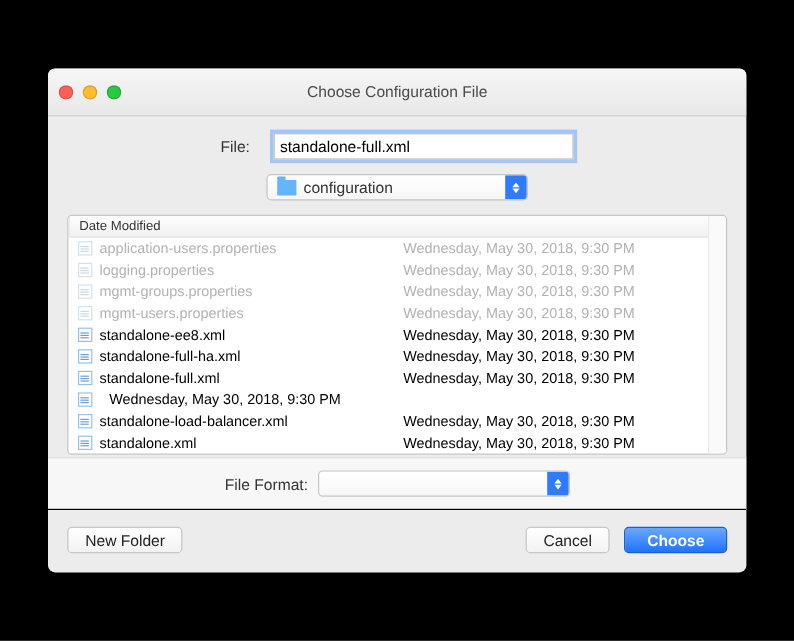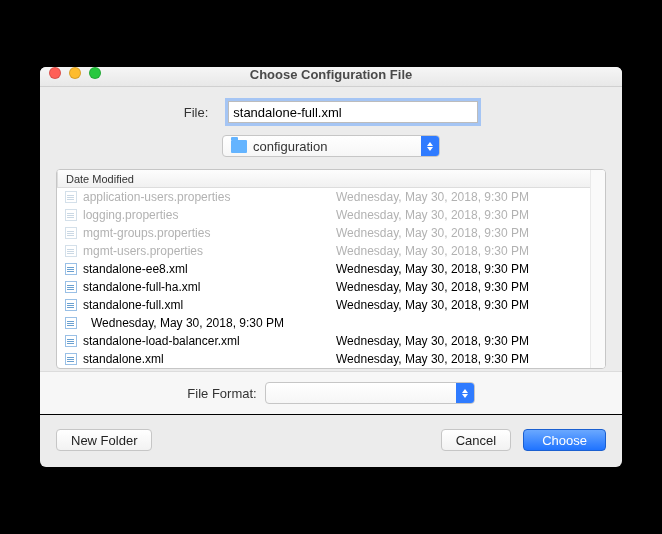--- a/index.html
+++ b/index.html
@@ -5,26 +5,25 @@
   * { box-sizing: border-box; margin: 0; padding: 0; font-family: -apple-system, "Helvetica Neue", Arial, sans-serif; }
   body { background: #000; width: 662px; height: 534px; display:flex; align-items:center; justify-content:center;}
   .window {
     width: 582px;
     background: #ececec;
     border-radius: 6px;
     box-shadow: 0 25px 50px rgba(0,0,0,0.5), 0 0 0 1px rgba(0,0,0,0.15);
     overflow: hidden;
   }
   .titlebar {
-    height: 20px;
+    height: 40px;
     background: linear-gradient(#f6f6f6,#e8e8e8);
     border-bottom: 1px solid #d0d0d0;
-    display:flex; 
+    display:flex; align-items:center;
     position: relative;
-    font-weight: bold;
   }
   .traffic { display:flex; gap:8px; padding-left:9px; }
   .dot { width:12px; height:12px; border-radius:50%; border:0.5px solid rgba(0,0,0,0.15);}
   .dot.red{background:#ff5f57;} .dot.yellow{background:#febc2e;} .dot.green{background:#28c840;}
   .title { position:absolute; left:0; right:0; text-align:center; font-size:13px; color:#4a4a4a;}
   .body { padding: 14px 16px 16px 16px; }
   .row { display:flex; align-items:center; justify-content:center; margin-bottom:12px; font-size:13px; color:#333;}
   .row label { margin-right:20px; }
   .file-input {
     width: 250px; height:22px; font-size:13px;
@@ -84,21 +83,21 @@
   .format-combo .flabel{flex:1;}
   .bottom-row{display:flex; align-items:flex-start;}
   .btn{
     height:22px; padding:0 14px; font-size:13px; border-radius:4px;
     border:1px solid #c6c6c6; background:linear-gradient(#ffffff,#f2f2f2);
     display:flex;align-items:center; color:#222; cursor:default;
   }
   .btn.primary{
     border:1px solid #1a5fd0;
     background:linear-gradient(#6aa8ff,#1f73ff);
-    color:#fff; font-weight:400;
+    color:#fff; font-weight:700;
     padding:0 18px;
   }
   .bottom-row .spacer{flex:1;}
   .bottom-row .btn + .btn{margin-left:12px;}
 </style>
 </head>
 <body>
 
 <div class="window">
   <div class="titlebar">

